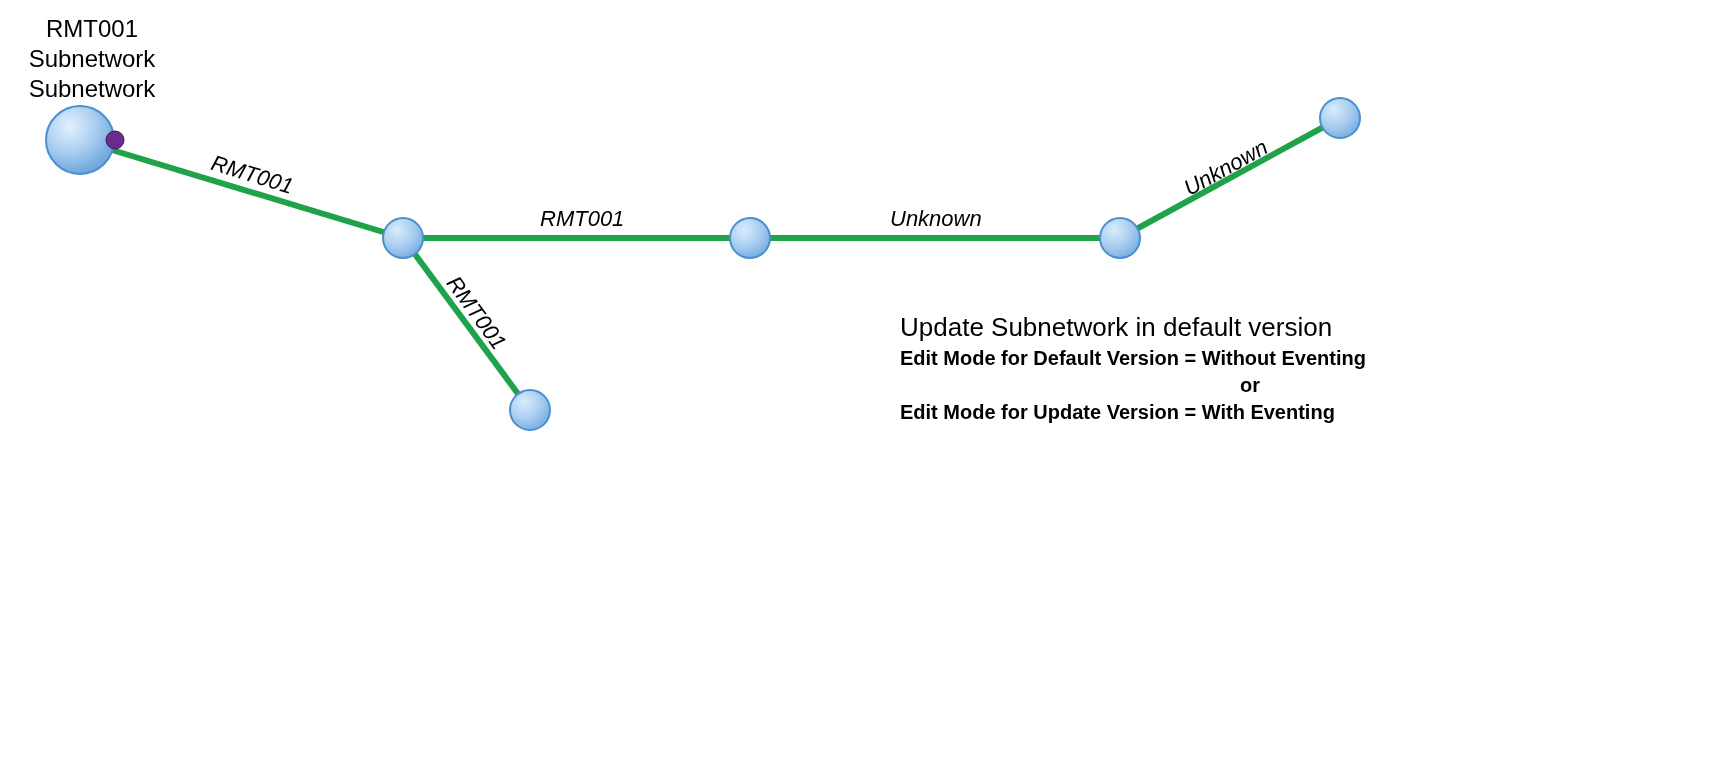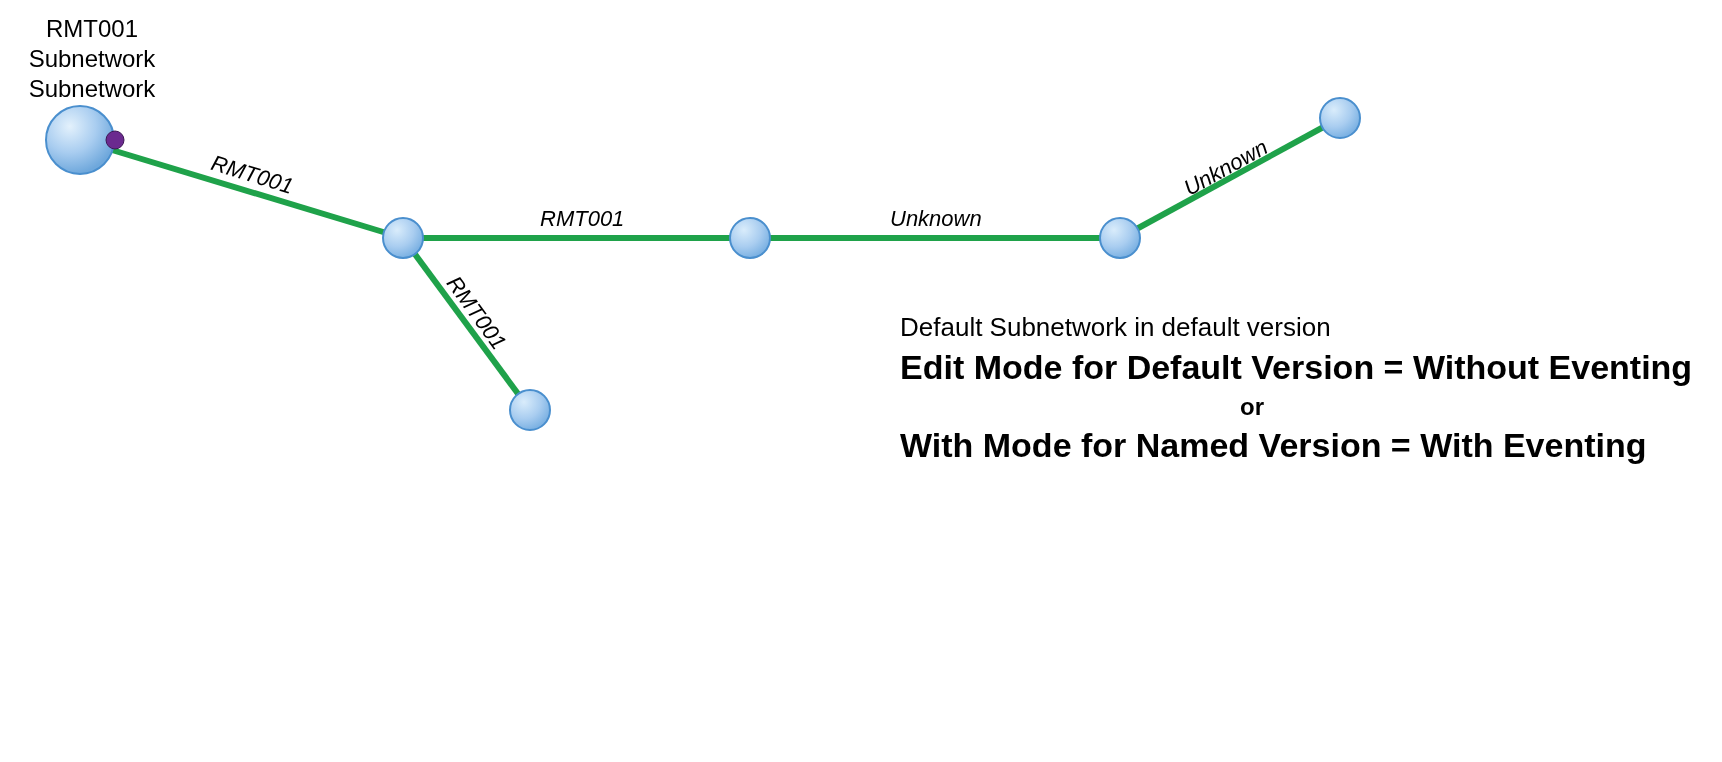--- a/index.html
+++ b/index.html
@@ -33,25 +33,25 @@
       transform-origin: center center;
     }
     .caption {
       position: absolute;
       font-size: 26px;
       color: #000;
       line-height: 1.35;
     }
     .caption .bold {
       font-weight: 700;
-      font-size: 34px;
+      font-size: 20px;
     }
     .caption .or {
       font-weight: 700;
-      font-size: 24px;
+      font-size: 20px;
       display: block;
       text-align: left;
       margin-left: 340px;
     }
   </style>
 </head>
 <body>
 
 <div class="diagram">
   <svg width="1722" height="762">
@@ -92,18 +92,18 @@
 
   
   <div class="edge-label" style="left:210px; top:162px; transform: rotate(17deg);">RMT001</div>
   <div class="edge-label" style="left:540px; top:206px;">RMT001</div>
   <div class="edge-label" style="left:434px; top:300px; transform: rotate(54deg);">RMT001</div>
   <div class="edge-label" style="left:890px; top:206px;">Unknown</div>
   <div class="edge-label" style="left:1180px; top:155px; transform: rotate(-29deg);">Unknown</div>
 
   
   <div class="caption" style="left:900px; top:310px; width:820px;">
-    <div>Default Subnetwork in default version</div>
+    <div>Update Subnetwork in default version</div>
     <div class="bold">Edit Mode for Default Version = Without Eventing</div>
     <span class="or">or</span>
-    <div class="bold">With Mode for Named Version = With Eventing</div>
+    <div class="bold">Edit Mode for Update Version = With Eventing</div>
   </div>
 </div>
 
 </body></html>

